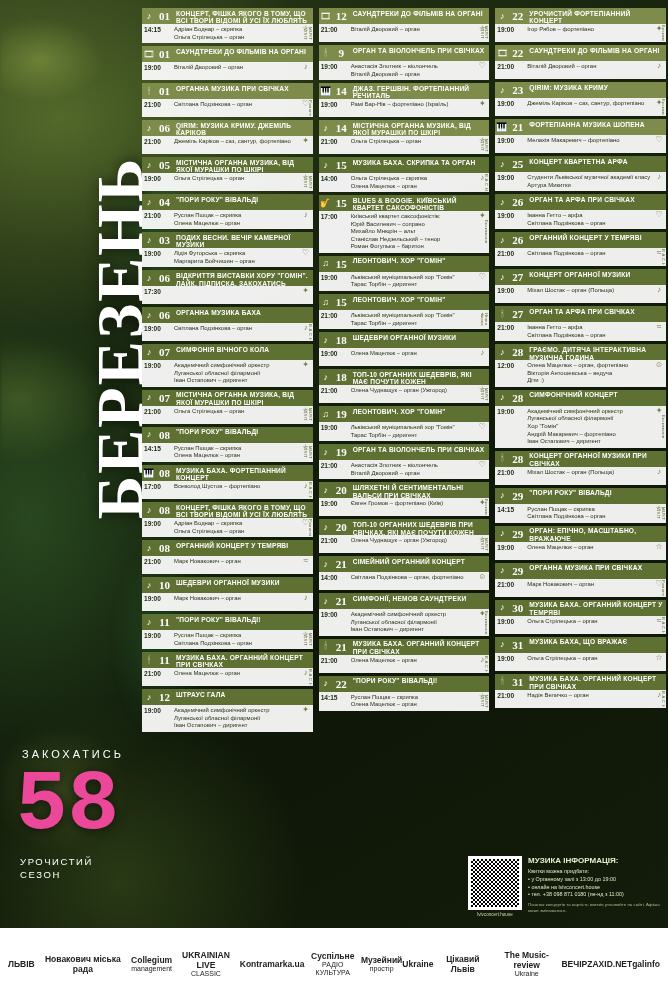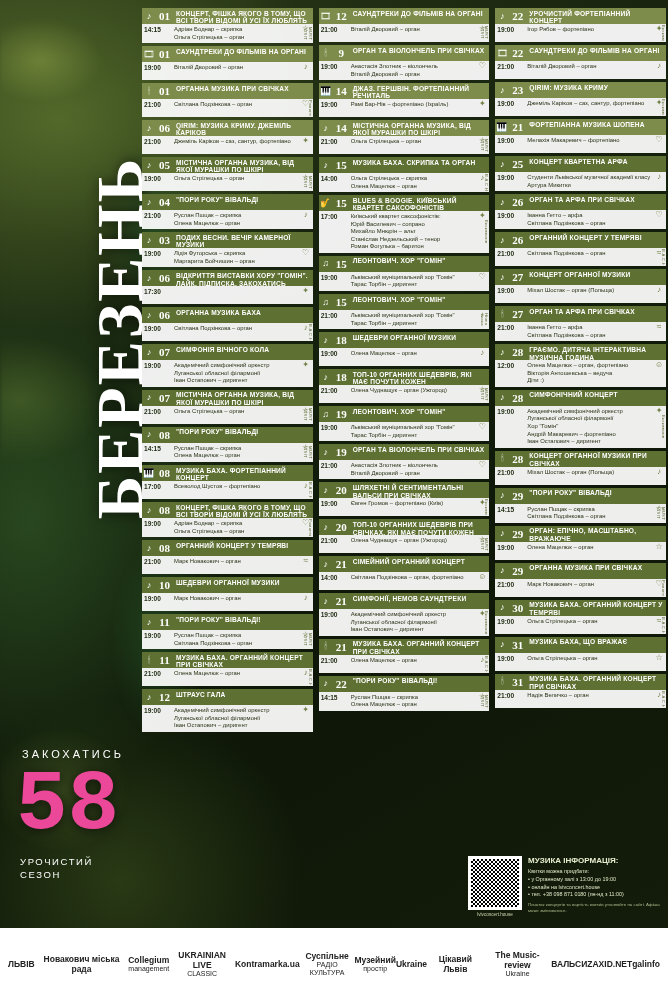--- a/index.html
+++ b/index.html
@@ -949,16 +949,16 @@
     <div class="sp"><b>ЛЬВІВ</b><span></span></div>
     <div class="sp"><b>Новакович міська рада</b><span></span></div>
     <div class="sp"><b>Collegium</b><span>management</span></div>
     <div class="sp"><b>UKRAINIAN LIVE</b><span>CLASSIC</span></div>
     <div class="sp"><b>Kontramarka.ua</b><span></span></div>
     <div class="sp"><b>Суспільне</b><span>РАДІО КУЛЬТУРА</span></div>
     <div class="sp"><b>Музейний</b><span>простір</span></div>
     <div class="sp"><b>Ukraine</b><span></span></div>
     <div class="sp"><b>Цікавий Львів</b><span></span></div>
     <div class="sp"><b>The Music-review</b><span>Ukraine</span></div>
-    <div class="sp"><b>ВАЛЬСИ</b><span></span></div>
+    <div class="sp"><b>ВЕЧІР</b><span></span></div>
     <div class="sp"><b>ZAXID.NET</b><span></span></div>
     <div class="sp"><b>galinfo</b><span></span></div>
   </div>
 
 </body></html>

